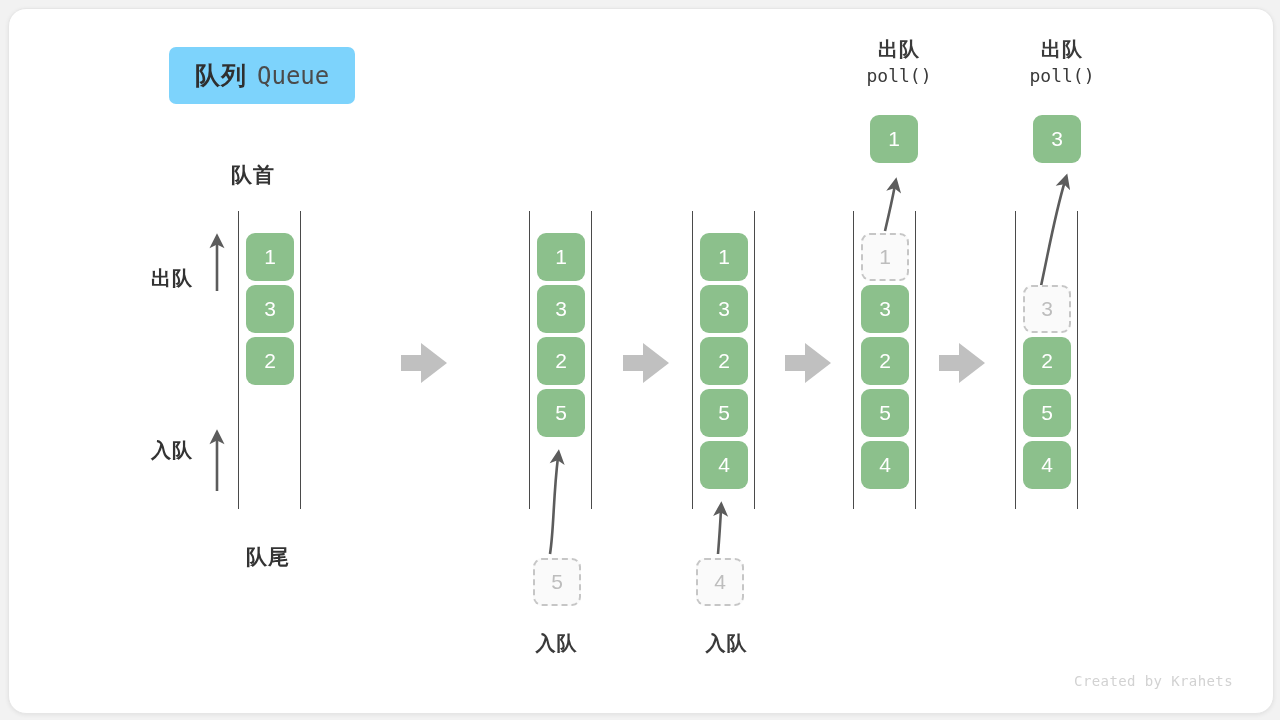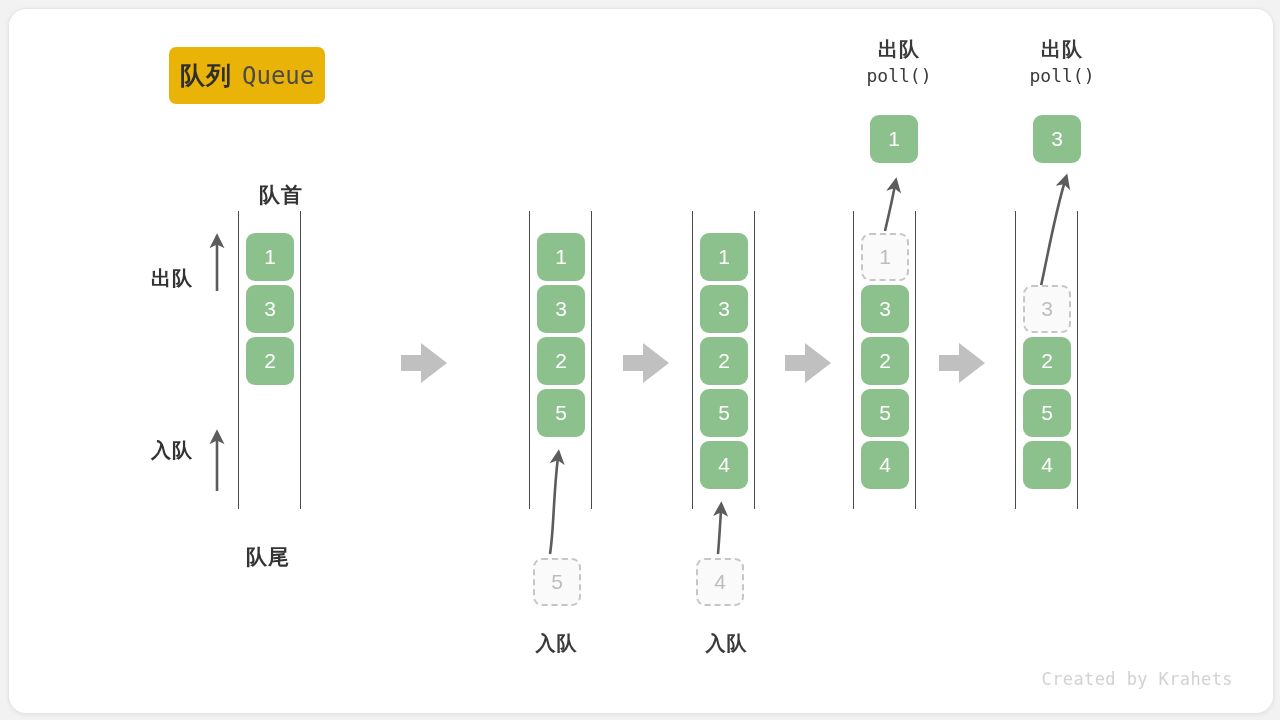--- a/index.html
+++ b/index.html
@@ -28,22 +28,22 @@
     border: 1px solid #e6e6e6;
     box-shadow: 0 1px 4px rgba(0,0,0,0.07);
     overflow: hidden;
   }
 
   
   .title-badge {
     position: absolute;
     left: 160px;
     top: 38px;
-    padding: 12px 11px;
-    background: #eab308;
+    padding: 12px 26px;
+    background: #7dd3fc;
     border-radius: 7px;
     display: flex;
     align-items: baseline;
     gap: 10px;
   }
   .title-cn {
     font-size: 25px;
     font-weight: bold;
     color: #2f2f2f;
     letter-spacing: 1px;
@@ -120,21 +120,21 @@
     font-size: 18px;
     color: #3a3a3a;
   }
   .oplabel .code .num { color: #4c9a4c; font-weight: bold; }
 
   .credit {
     position: absolute;
     right: 40px;
     bottom: 24px;
     font-family: "DejaVu Sans Mono", "Liberation Mono", monospace;
-    font-size: 17px;
+    font-size: 14px;
     color: #d2d2d2;
     letter-spacing: 0.4px;
     margin-top: 21px;
   }
 
   svg.overlay {
     position: absolute;
     left: 0; top: 0;
     width: 1264px; height: 704px;
     pointer-events: none;
@@ -188,21 +188,21 @@
 
       <g>
         <path d="M876,222 C880,205 883,192 886,176" stroke="#5c5c5c" stroke-width="2.6" fill="none" marker-end="url(#thin-head)"></path>
       </g>
 
       <g>
         <path d="M1032,277 C1040,240 1046,205 1056,172" stroke="#5c5c5c" stroke-width="2.6" fill="none" marker-end="url(#thin-head)"></path>
       </g>
     </svg>
 
-    <div class="lbl lbl-head" style="left:250px; top:152px;margin-top:20px;">队首</div>
+    <div class="lbl lbl-head" style="left:222px; top:152px;">队首</div>
     <div class="lbl lbl-tail" style="left:237px; top:534px;">队尾</div>
     <div class="lbl lbl-side" style="left:142px; top:256px;">出队</div>
     <div class="lbl lbl-side" style="left:142px; top:428px;">入队</div>
 
     <div class="queue" style="left:229px; top:202px; width:63px; height:298px;">
       <div class="rail left" style="height:298px;"></div>
       <div class="rail right" style="height:298px;"></div>
       <div class="cell filled" style="left:8px; top:22px;">1</div>
       <div class="cell filled" style="left:8px; top:74px;">3</div>
       <div class="cell filled" style="left:8px; top:126px;">2</div>

